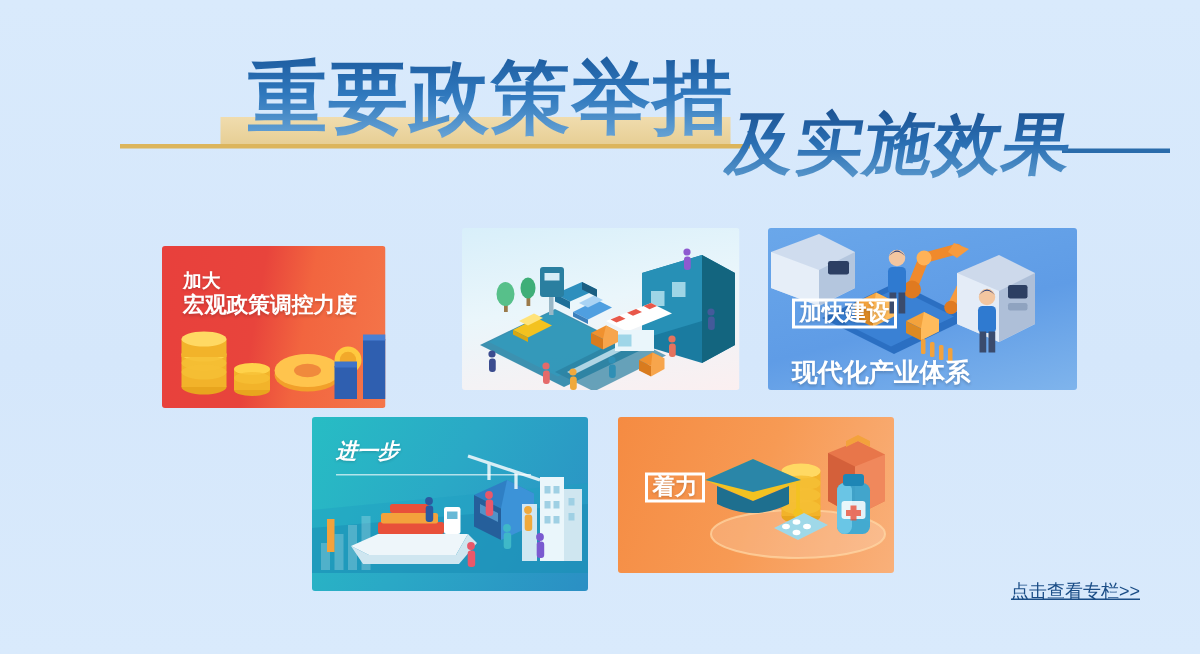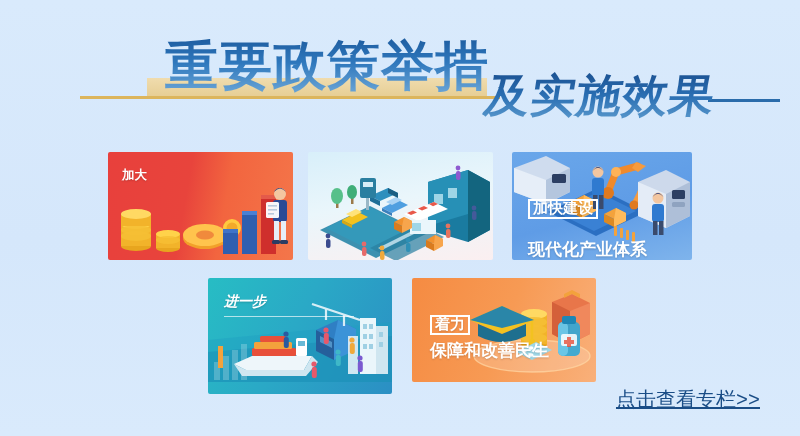--- a/index.html
+++ b/index.html
@@ -43,36 +43,36 @@
   
   .card{position:absolute;overflow:hidden;border-radius:2px;cursor:pointer;}
   .card .art{position:absolute;inset:0;}
   .card .cap{position:absolute;z-index:5;color:#fff;font-weight:700;
              font-family:"DejaVu Sans","Liberation Sans",sans-serif;
              text-shadow:0 1px 2px rgba(0,0,0,.18);white-space:nowrap;}
   .cap .l1{display:block;}
   .cap .l2{display:block;}
 
   
-  #c1{left:108px;top:152px;width:185px;height:108px;text-decoration:underline;}
+  #c1{left:108px;top:164px;width:149px;height:108px;text-decoration:underline;}
   #c1 .art{background:linear-gradient(100deg,#e8403c 0%,#e8443c 42%,#f2653f 62%,#f4764a 100%);}
   #c1 .cap{left:14px;top:14px;font-size:12.5px;line-height:17px;}
   #c1 .cap .l2{font-size:14.5px;margin-top:1px;}
 
   
   #c2{left:308px;top:152px;width:185px;height:108px;}
   #c2 .art{background:linear-gradient(170deg,#d8effa 0%,#eaf6fb 45%,#fbeff0 100%);}
   #c2 .cap{left:14px;top:22px;font-size:15px;line-height:18px;}
   #c2 .cap .tag{display:inline-block;background:#15688f;color:#fff;padding:1px 4px;
                 border:2px solid #fff;line-height:1.05;vertical-align:middle;}
   #c2 .cap .rest{display:inline-block;color:#15688f;margin-left:3px;vertical-align:middle;
                  -webkit-text-stroke:2.5px #fff;paint-order:stroke fill;text-shadow:none;}
 
   
-  #c3{left:512px;top:152px;width:180px;height:108px;}
+  #c3{left:512px;top:152px;width:206px;height:108px;}
   #c3 .art{background:linear-gradient(165deg,#6aa7ea 0%,#5f9ce6 55%,#7fb4ec 100%);}
   #c3 .cap{left:16px;top:46px;font-size:15px;line-height:20px;}
   #c3 .cap .l1{display:inline-block;border:2px solid #fff;padding:0 3px;line-height:1.05;}
   #c3 .cap .l2{font-size:17px;margin-top:20px;}
 
   
   #c4{left:208px;top:278px;width:184px;height:116px;}
   #c4 .art{background:linear-gradient(120deg,#27bdc4 0%,#2aa9c6 45%,#2b8fc4 100%);}
   #c4 .cap{left:16px;top:14px;font-size:14px;line-height:18px;font-style:italic;}
   #c4 .cap .l2{font-size:16px;margin-top:4px;}
@@ -81,22 +81,22 @@
 
   
   #c5{left:412px;top:278px;width:184px;height:104px;}
   #c5 .art{background:linear-gradient(110deg,#f58b42 0%,#f79a54 50%,#f9b07a 100%);}
   #c5 .cap{left:18px;top:36px;font-size:15px;line-height:20px;}
   #c5 .cap .tagwrap span{display:inline-block;border:2px solid #fff;padding:0 3px;
                          line-height:1.05;margin-right:3px;}
   #c5 .cap .l2{font-size:17px;margin-top:5px;}
 
   
-  .more{position:absolute;right:40px;top:386px;color:#1a4d86;font-size:20px;
-        font-family:Liberation Mono, monospace;
+  .more{position:absolute;right:40px;top:386px;color:#1a4d86;font-size:12px;
+        font-family:Liberation Sans, sans-serif;
         text-decoration:underline;cursor:pointer;white-space:nowrap;}
 </style>
 </head>
 <body>
 
 <div id="stage">
 
   <div class="title-wrap">
     <div class="gold-slab"></div>
     <div class="gold-rule"></div>
@@ -154,20 +154,21 @@
           <rect x="172" y="88" width="8" height="4" rx="1.5" fill="#2b3c63"></rect>
           <rect x="158" y="50" width="13" height="16" rx="1.5" fill="#ffffff" opacity=".95"></rect>
           <rect x="160" y="53" width="9" height="1.6" fill="#b9c9dc"></rect>
           <rect x="160" y="57" width="9" height="1.6" fill="#b9c9dc"></rect>
           <rect x="160" y="61" width="6" height="1.6" fill="#b9c9dc"></rect>
         </g>
       </svg>
     </div>
     <div class="cap">
       <span class="l1">加大</span>
+      <span class="l2">宏观政策调控力度</span>
     </div>
   </div>
 
   <div class="card" id="c2">
     <div class="art">
       <svg width="185" height="108" viewBox="0 0 185 108">
 
         <path d="M12 78 L62 54 L118 82 L68 106 Z" fill="#1c7fa3" opacity=".85"></path>
         <path d="M18 76 L62 55 L108 78 L64 99 Z" fill="#2e9ec2" opacity=".6"></path>
 
@@ -476,19 +477,18 @@
           <rect x="146" y="44" width="22" height="34" rx="5" fill="#2fa8d8" opacity=".9"></rect>
           <rect x="146" y="44" width="10" height="34" rx="5" fill="#6fc9e8" opacity=".9"></rect>
           <rect x="150" y="38" width="14" height="8" rx="2" fill="#1e86b5"></rect>
           <rect x="149" y="56" width="16" height="12" rx="2" fill="#ffffff" opacity=".85"></rect>
           <path d="M155 59 h4 v3 h3 v4 h-3 v3 h-4 v-3 h-3 v-4 h3 z" fill="#e8503a" opacity=".8"></path>
         </g>
       </svg>
     </div>
     <div class="cap">
       <span class="tagwrap"><span>着力</span></span>
-      <span class="l2">保障和改善民生</span>
     </div>
   </div>
 
   <div class="more">点击查看专栏&gt;&gt;</div>
 
 </div>
 
 </body></html>

